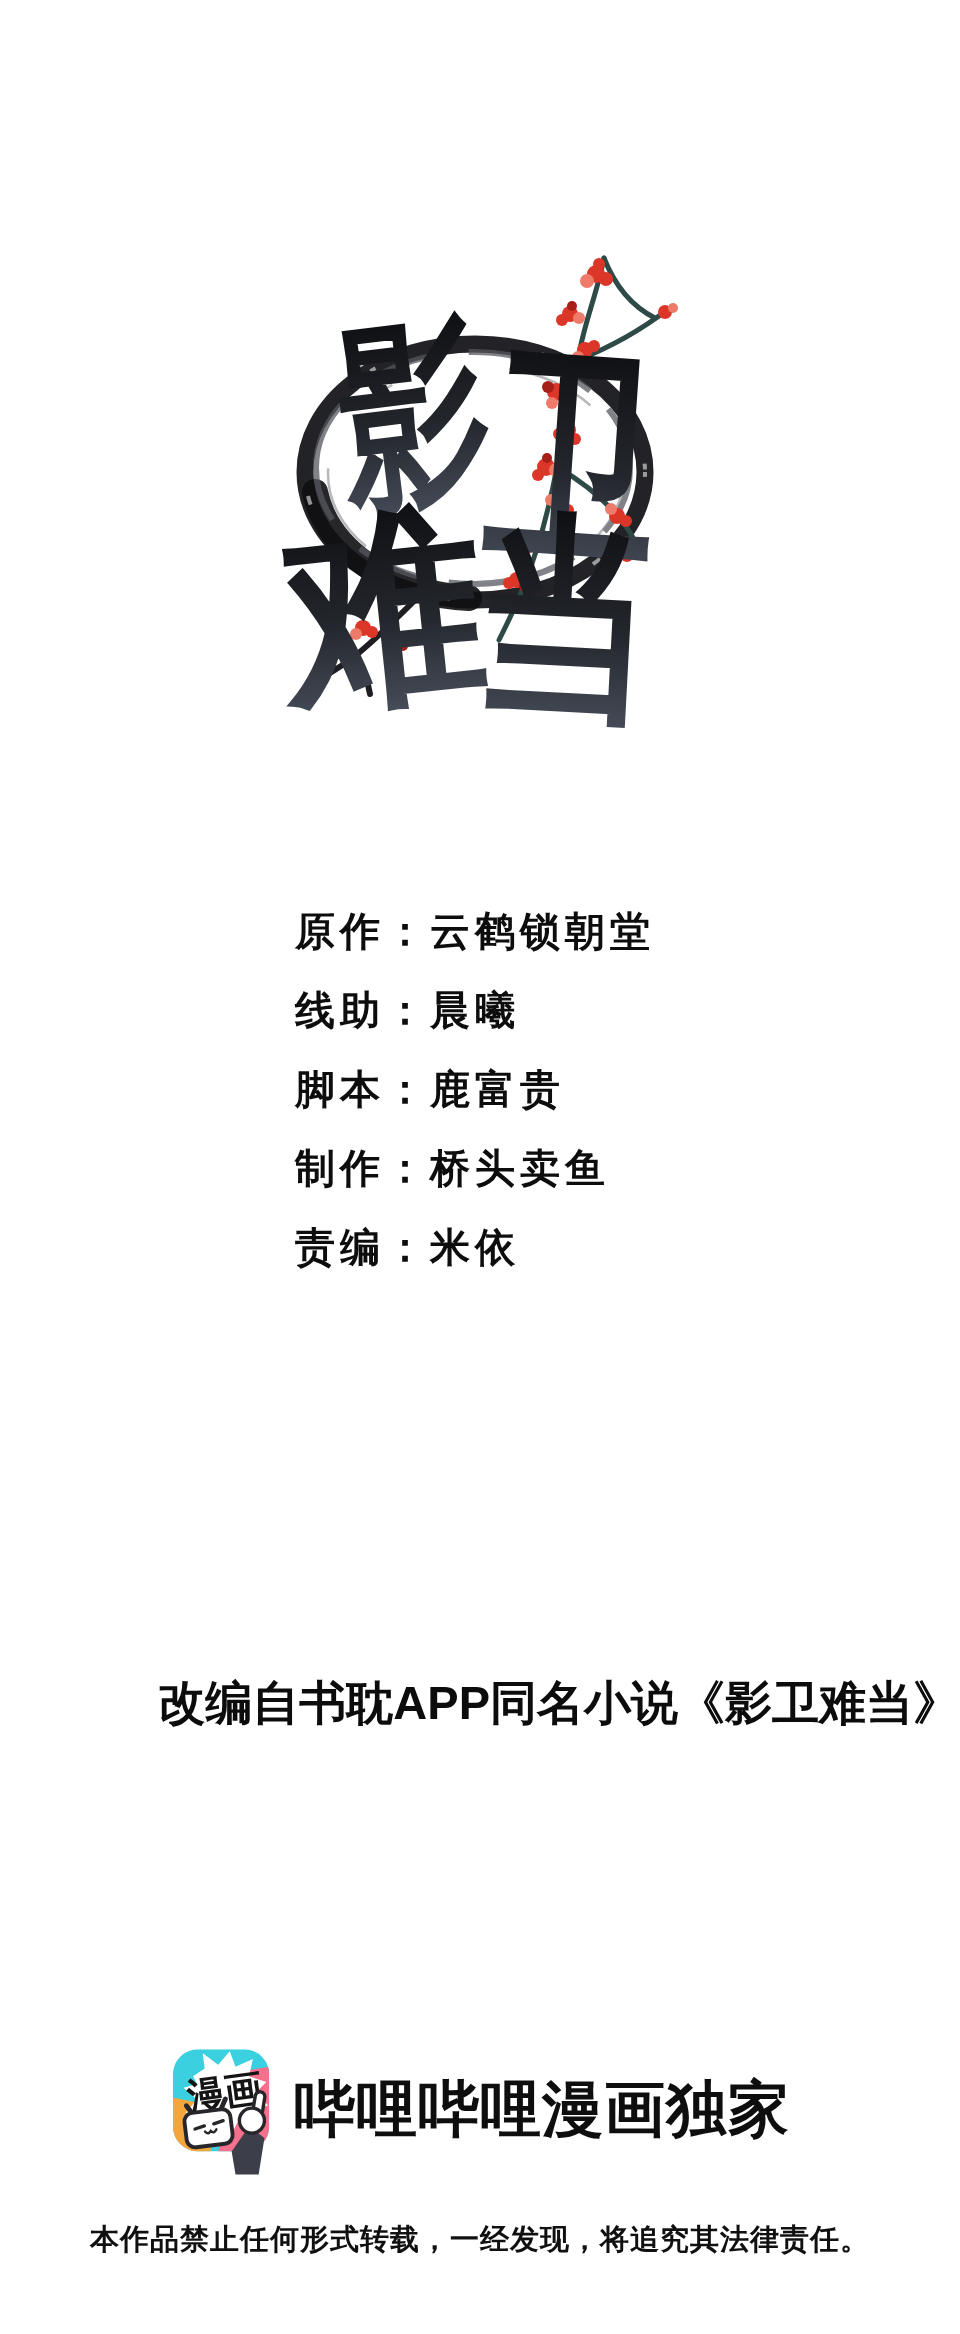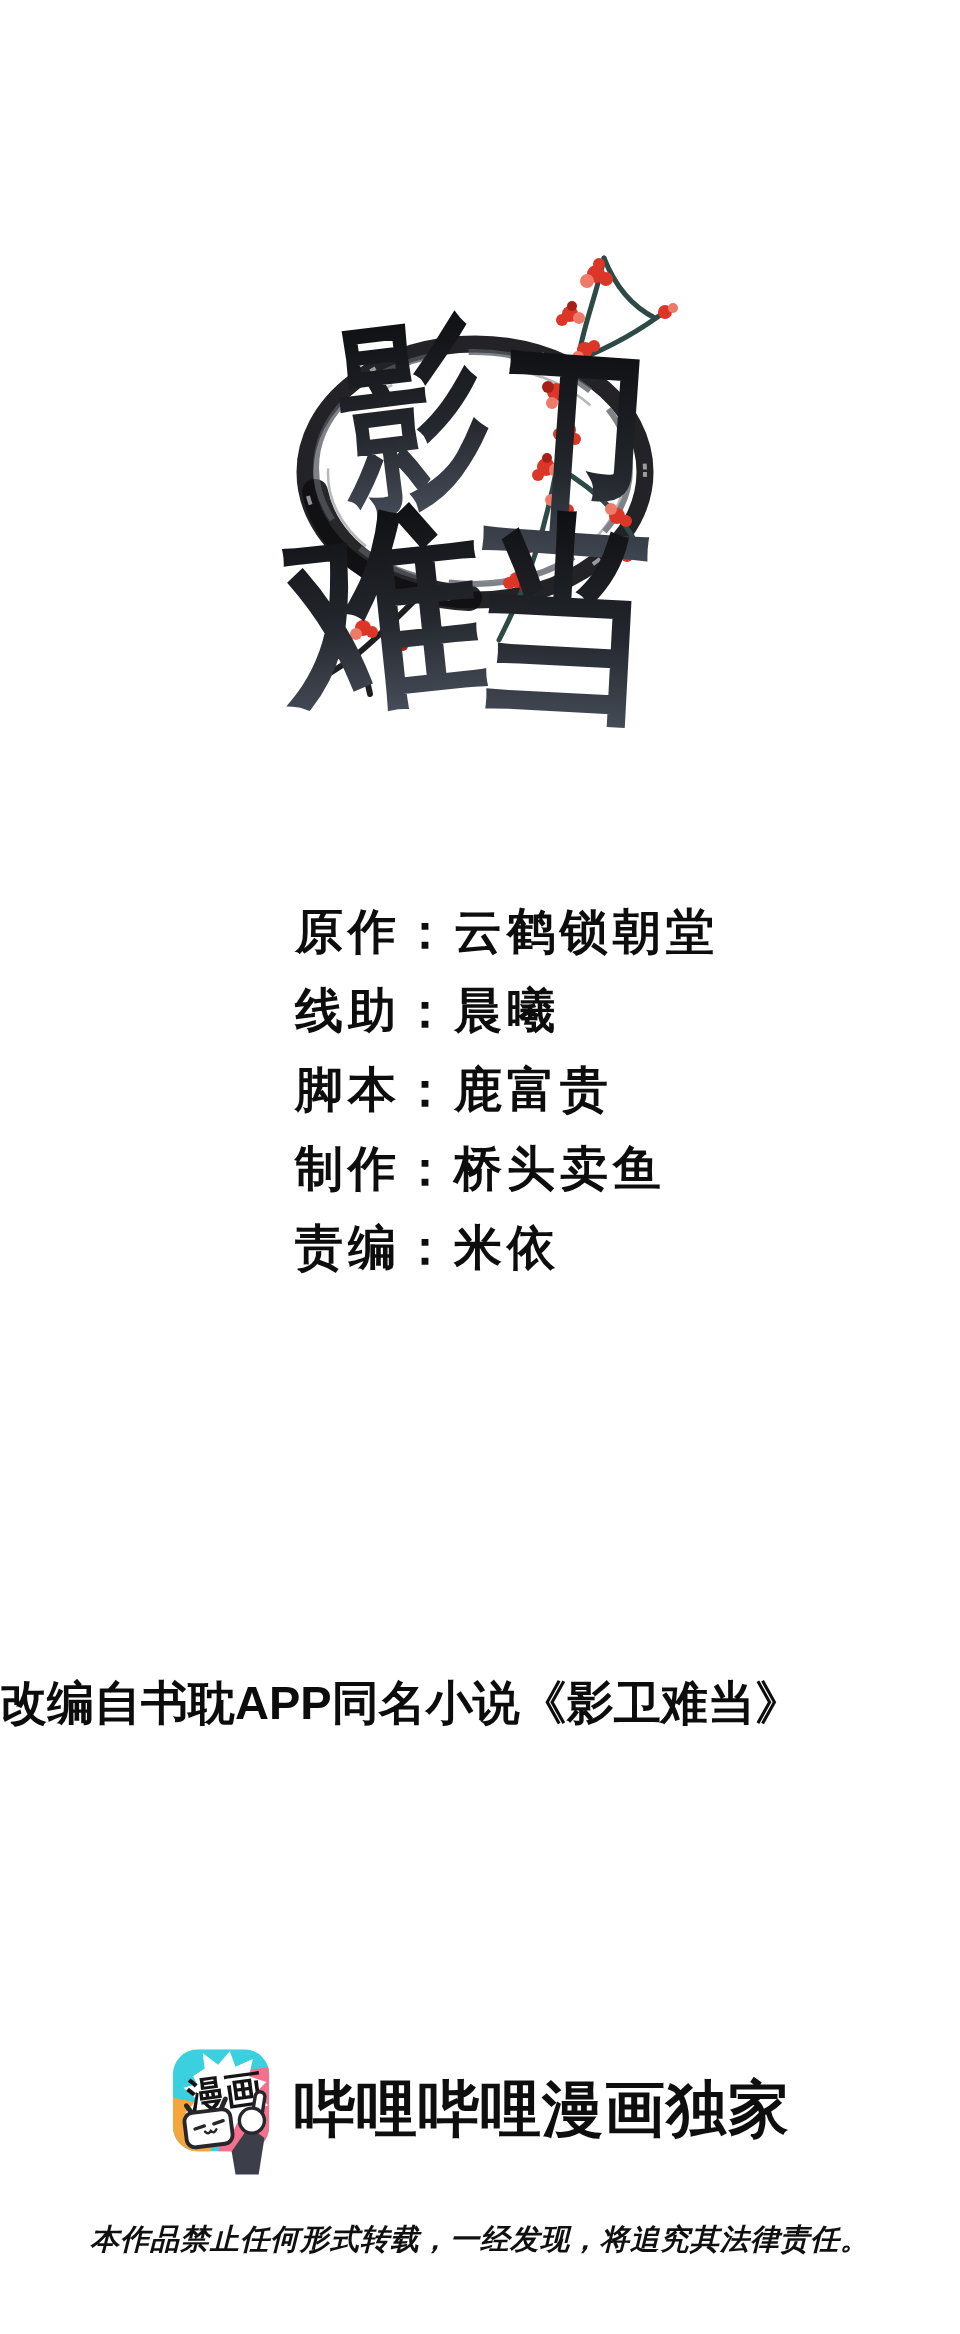--- a/index.html
+++ b/index.html
@@ -19,32 +19,32 @@
   .title-char{
     font-family:"Liberation Sans",sans-serif;
     font-weight:900;
   }
   .bl circle{fill:#dc3628;}
   .bl .lt{fill:#ee7b69;}
   .bl .dk{fill:#a81f17;}
   
   .credits{
     position:absolute;left:295px;top:892px;
-    font-size:48px;font-weight:bold;
+    font-size:40px;font-weight:bold;
     letter-spacing:5px;
     color:#0d0d0e;
   }
   .credit-row{
     height:79px;line-height:79px;
     white-space:pre;
   }
   
   .adapt{
     position:absolute;left:0;top:1672px;width:960px;
-    text-align:left;
+    text-align:right;
     font-size:47px;font-weight:bold;
     letter-spacing:0px;
     color:#0c0c0d;
     white-space:nowrap;
   }
   
   .publisher{
     position:absolute;left:0;top:2042px;width:960px;
     display:flex;align-items:center;justify-content:center;
     gap:18px;
@@ -55,21 +55,20 @@
     letter-spacing:1px;color:#0e0e0f;
     white-space:nowrap;
   }
   
   .footer{
     position:absolute;left:0;top:2220px;width:960px;
     text-align:center;
     font-size:29px;font-weight:bold;
     letter-spacing:1px;color:#101010;
     white-space:nowrap;
-    font-style:italic;
   }
 </style>
 </head>
 <body>
 
 <div class="title-art">
   <svg viewBox="0 0 424 640" xmlns="http://www.w3.org/2000/svg">
     <defs>
       <linearGradient id="inkGrad" x1="0" y1="0" x2="0" y2="1">
         <stop offset="0" stop-color="#0c0d10"></stop>

